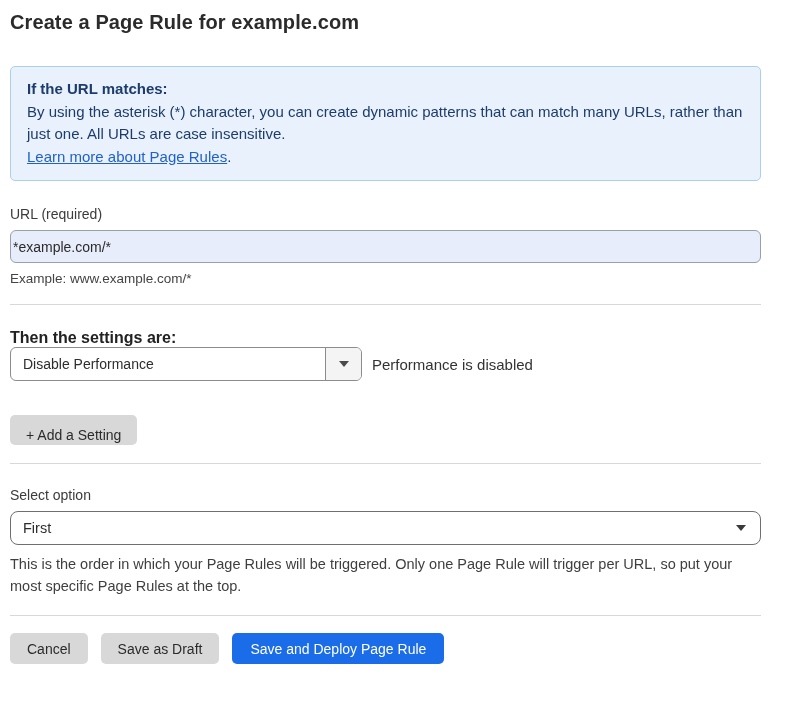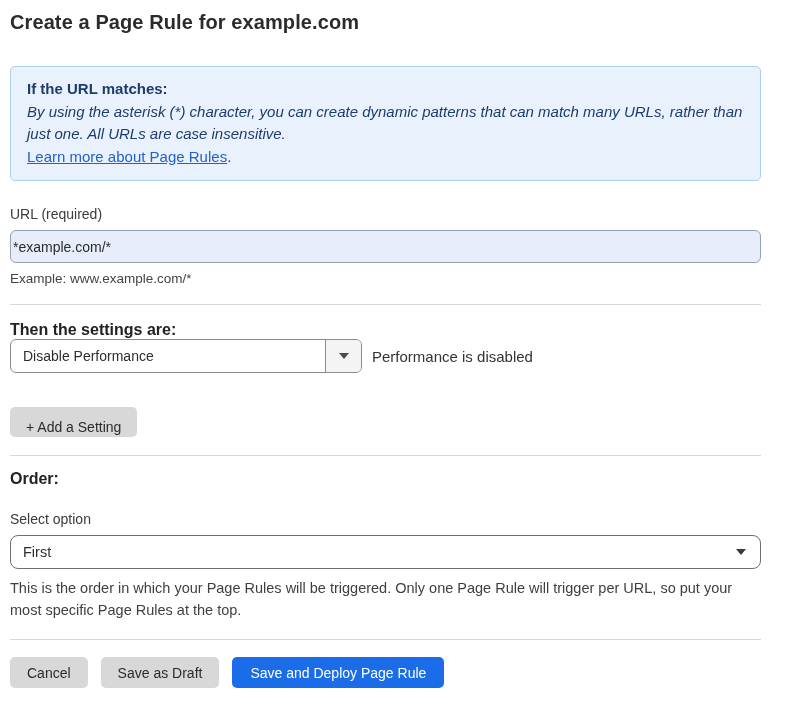--- a/index.html
+++ b/index.html
@@ -30,21 +30,21 @@
     color: #1d3c6d;
     font-size: 15px;
     line-height: 22.5px;
     margin-top: 32px;
   }
   .info-box .info-heading {
     font-weight: 700;
     font-size: 15px;
     color: #1d3c6d;
   }
-  .info-box .info-body { color: #1d3c6d; font-style: italic; }
+  .info-box .info-body { color: #1d3c6d; }
   .info-box a.info-link {
     color: #2262c8;
     text-decoration: underline;
     cursor: pointer;
   }
   .info-box .info-link-suffix { color: #1d3c6d; }
 
   .field-label {
     font-size: 14px;
     color: #3b3b3b;
@@ -71,21 +71,21 @@
   }
   hr.divider {
     border: none;
     border-top: 1px solid #d8d8d8;
     margin-top: 18px;
   }
   .section-heading {
     font-size: 16px;
     font-weight: 700;
     color: #222222;
-    margin-top: 16px;
+    margin-top: 24px;
   }
   .picker-row {
     display: flex;
     align-items: center;
     margin-top: 0;
   }
   
   .setting-select {
     display: flex;
     align-items: stretch;
@@ -213,21 +213,20 @@
         <span class="caret-down"></span>
       </div>
     </div>
     <div class="status-text">Performance is disabled</div>
   </div>
 
   <button class="gray-btn add-setting-btn">+ Add a Setting</button>
 
   <hr class="divider">
 
-  <div class="section-heading order-heading">Order:</div>
 
   <div class="field-label order-label">Select option</div>
   <div class="order-select">
     <div class="select-value">First</div>
     <span class="caret-down"></span>
   </div>
   <div class="help-text">This is the order in which your Page Rules will be triggered. Only one Page Rule will trigger per URL, so put your most specific Page Rules at the top.</div>
 
   <hr class="divider">
 

